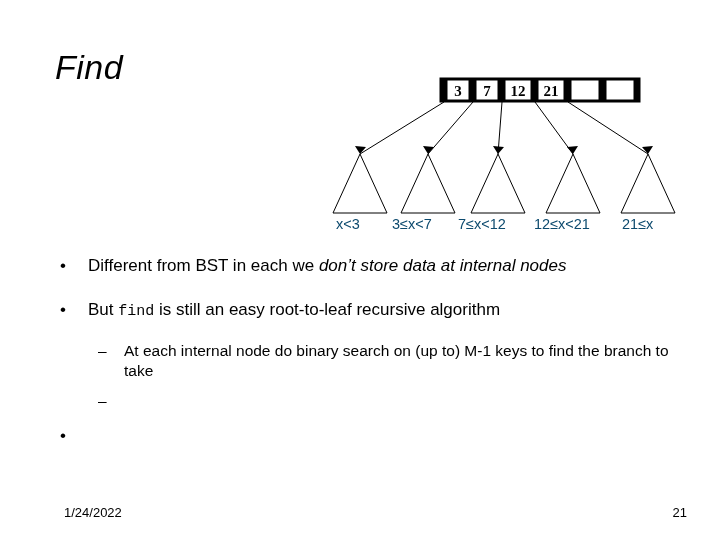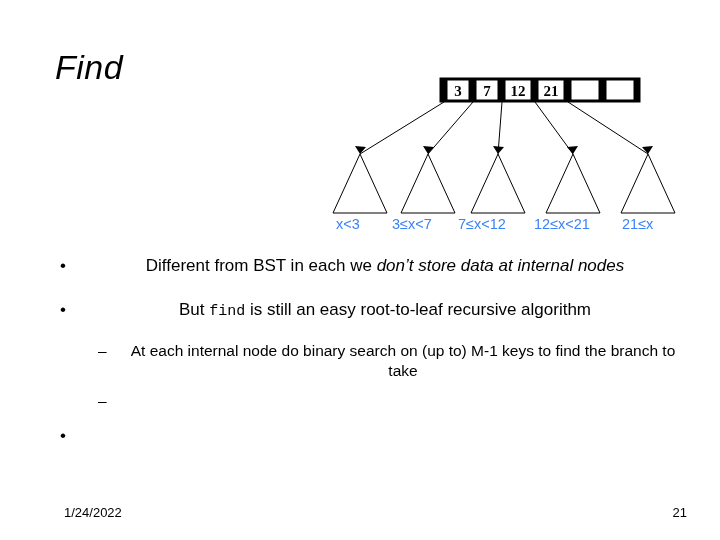--- a/index.html
+++ b/index.html
@@ -14,21 +14,20 @@
     color: #000000;
     overflow: hidden;
     position: relative;
   }
   .slide {
     position: absolute;
     left: 0;
     top: 0;
     width: 720px;
     height: 528px;
-    text-align: center;
   }
   .title {
     position: absolute;
     left: 55px;
     top: 48px;
     font-size: 34px;
     font-style: italic;
     font-weight: normal;
     letter-spacing: 0.5px;
     color: #000;
@@ -49,21 +48,21 @@
     font-family: "Liberation Serif", serif;
     font-size: 15px;
     font-weight: bold;
     fill: #000;
   }
   .range-label {
     position: absolute;
     font-family: "Liberation Sans", sans-serif;
     font-size: 14.5px;
     white-space: nowrap;
-    color: #3b82f6;
+    color: #0c4a6e;
   }
 
   
   .bullets {
     position: absolute;
     left: 52px;
     top: 255px;
     width: 630px;
   }
   .b1 {

